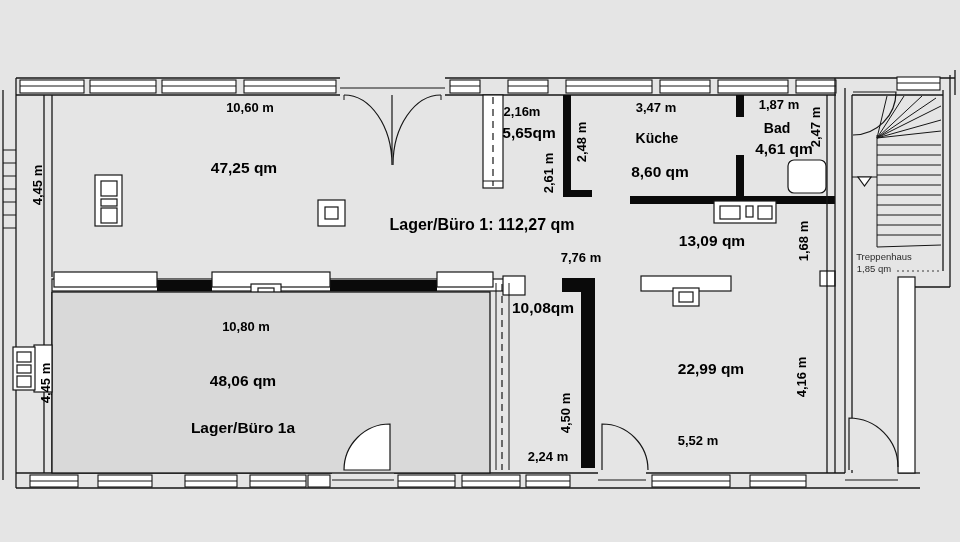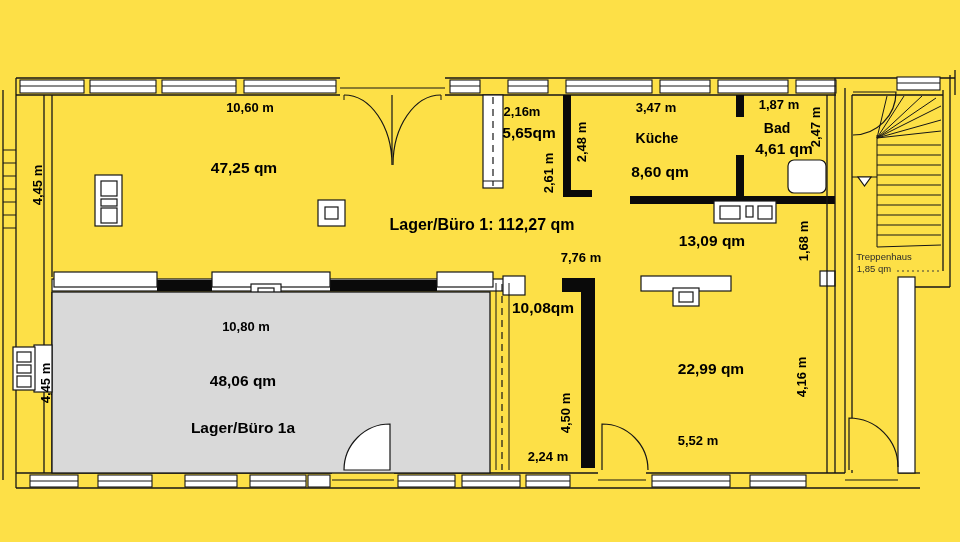--- a/index.html
+++ b/index.html
@@ -1,16 +1,16 @@
 <!DOCTYPE html>
 <html><head>
 <meta charset="utf-8">
 <style>
   html,body { margin:0; padding:0; background:#ffffff; }
-  .stage { width:960px; height:542px; background:#fde047; position:relative; overflow:hidden; }
+  .stage { width:960px; height:542px; background:#e5e5e5; position:relative; overflow:hidden; }
   svg { display:block; }
   .t      { font-family:"Liberation Sans", sans-serif; font-weight:bold; fill:#000; }
   .t-dim  { font-size:13px; }
   .t-area { font-size:15.5px; }
   .t-name { font-size:14px; }
   .t-big  { font-size:16px; }
   .t-small{ font-family:"Liberation Sans", sans-serif; font-weight:normal; font-size:9.5px; fill:#2b2b2b; }
   .wl   { stroke:#161616; stroke-width:1.3; fill:none; }
   .wlt  { stroke:#161616; stroke-width:1;   fill:none; }
   .blk  { fill:#0a0a0a; stroke:none; }

